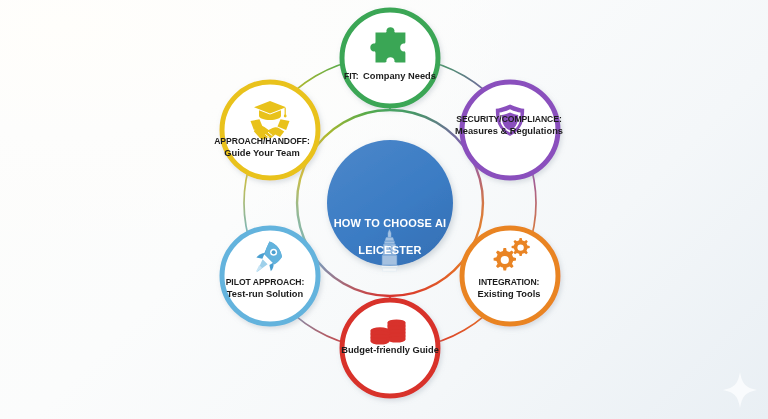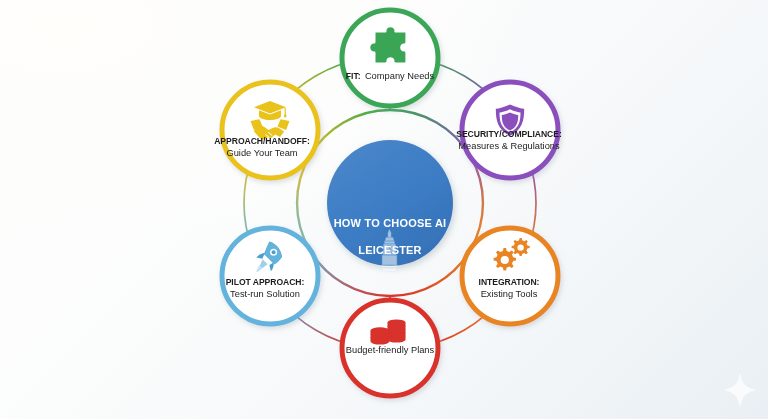--- a/index.html
+++ b/index.html
@@ -58,29 +58,29 @@
     pointer-events: none;
   }
   .node-label .ttl {
     font-size: 8.6px;
     font-weight: bold;
     letter-spacing: -0.05px;
     display: block;
   }
   .node-label .sub {
     font-size: 9.3px;
-    font-weight: normal;
+    font-weight: bold;
     display: block;
   }
   .node-label.inline .ttl { display: inline; }
   .node-label.inline .sub { display: inline; }
 
   
   #lbl-fit       { left: 326px; top: 68px;  }
-  #lbl-security  { left: 445px; top: 129px; }
+  #lbl-security  { left: 445px; top: 114px; }
   #lbl-integration { left: 445px; top: 277px; }
   #lbl-pricing   { left: 326px; top: 345px; }
   #lbl-pilot     { left: 201px; top: 277px; }
   #lbl-training  { left: 198px; top: 136px; }
 </style>
 </head>
 <body>
 
 <div id="canvas">
   <div id="stage">
@@ -337,21 +337,21 @@
       <span class="ttl">SECURITY/COMPLIANCE:</span>
       <span class="sub">Measures &amp; Regulations</span>
     </div>
 
     <div class="node-label" id="lbl-integration">
       <span class="ttl">INTEGRATION:</span>
       <span class="sub">Existing Tools</span>
     </div>
 
     <div class="node-label" id="lbl-pricing">
-      <span class="sub">Budget-friendly Plans</span>
+      <span class="sub">Budget-friendly Guide</span>
     </div>
 
     <div class="node-label" id="lbl-pilot">
       <span class="ttl">PILOT APPROACH:</span>
       <span class="sub">Test-run Solution</span>
     </div>
 
     <div class="node-label" id="lbl-training">
       <span class="ttl">APPROACH/HANDOFF:</span>
       <span class="sub">Guide Your Team</span>

